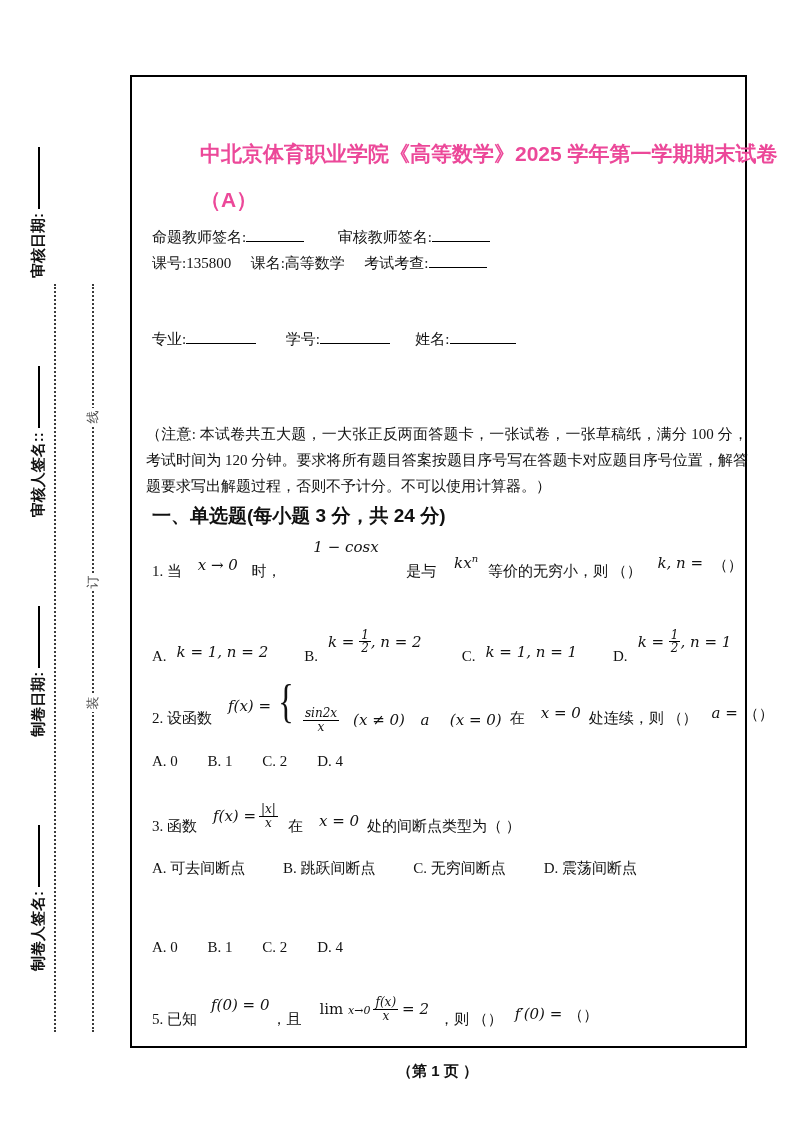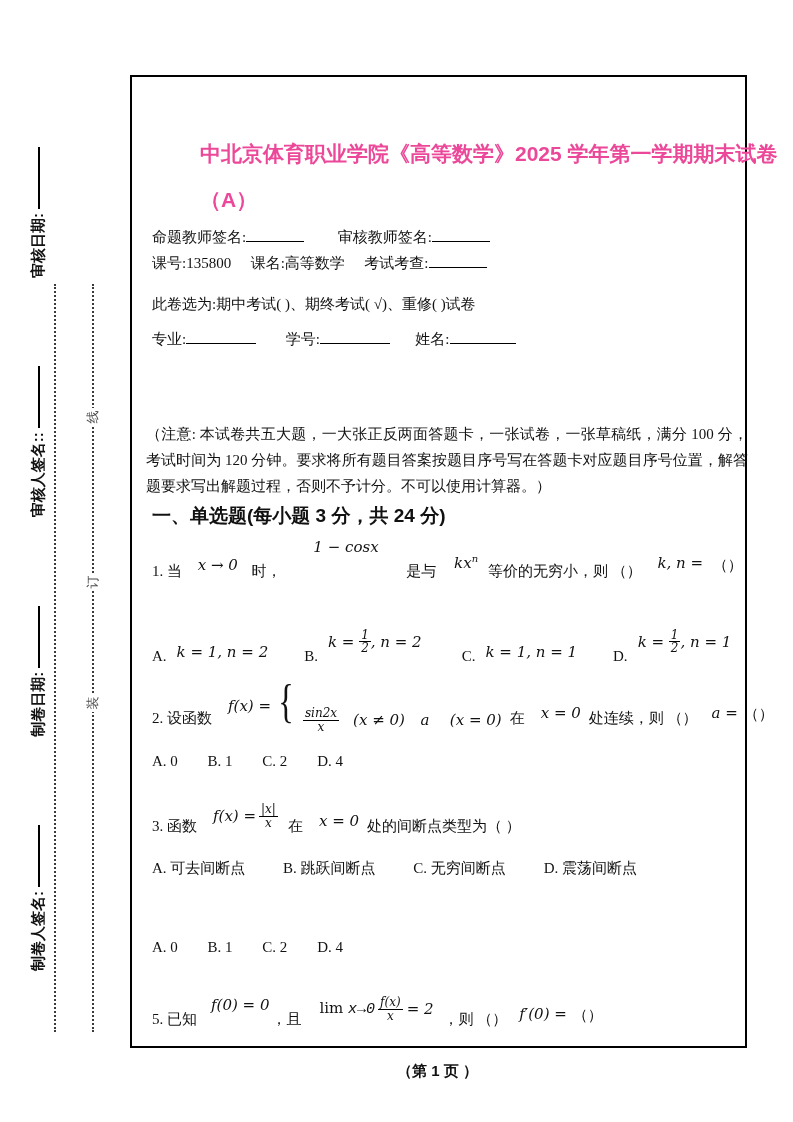--- a/index.html
+++ b/index.html
@@ -57,21 +57,21 @@
   .rel{position:relative;}
   .sfrac{display:inline-block;text-align:center;font-size:12px;line-height:1.05;vertical-align:-6px;}
   .sfrac .fnum{display:block;border-bottom:1px solid #000;padding:0 2px;}
   .sfrac .fden{display:block;padding:0 2px;}
   .cases{display:inline-flex;align-items:center;}
   .brace{font-size:46px;font-weight:300;font-style:normal;line-height:1;transform:scaleX(.7);display:inline-block;}
   .case-col{display:inline-flex;flex-direction:row;gap:3px;margin-left:2px;}
   .case-row{display:flex;align-items:center;gap:14px;}
   .limblk{display:inline-flex;flex-direction:column;align-items:center;line-height:1;vertical-align:middle;}
   .limword{font-style:normal;font-size:15px;}
-  .limsub{font-size:15px;margin-top:9px;font-family:Liberation Mono, monospace;}
+  .limsub{font-size:11px;margin-top:9px;}
   .opts{display:flex;align-items:flex-end;}
   .footer{
     position:absolute;left:130px;top:1062px;width:615px;text-align:center;
     font-family:"Liberation Sans","DejaVu Sans",sans-serif;font-weight:bold;font-size:15px;
   }
 </style>
 </head>
 <body>
 
 <div class="margin-strip">
@@ -112,21 +112,20 @@
   </div>
 
   <div class="abs meta" style="top:176px">
     <span>课号:135800</span>
     <span style="display:inline-block;width:12px"></span>
     <span>课名:高等数学</span>
     <span style="display:inline-block;width:12px"></span>
     <span>考试考查:</span><span class="blank" style="width:58px"></span>
   </div>
 
-  <div class="abs meta" style="top:218px">此卷选为:期中考试( )、期终考试( √)、重修( )试卷</div>
 
   <div class="abs meta" style="top:252px">
     <span>专业:</span><span class="blank" style="width:70px"></span>
     <span style="display:inline-block;width:22px"></span>
     <span>学号:</span><span class="blank" style="width:70px"></span>
     <span style="display:inline-block;width:18px"></span>
     <span>姓名:</span><span class="blank" style="width:66px"></span>
   </div>
 
 

